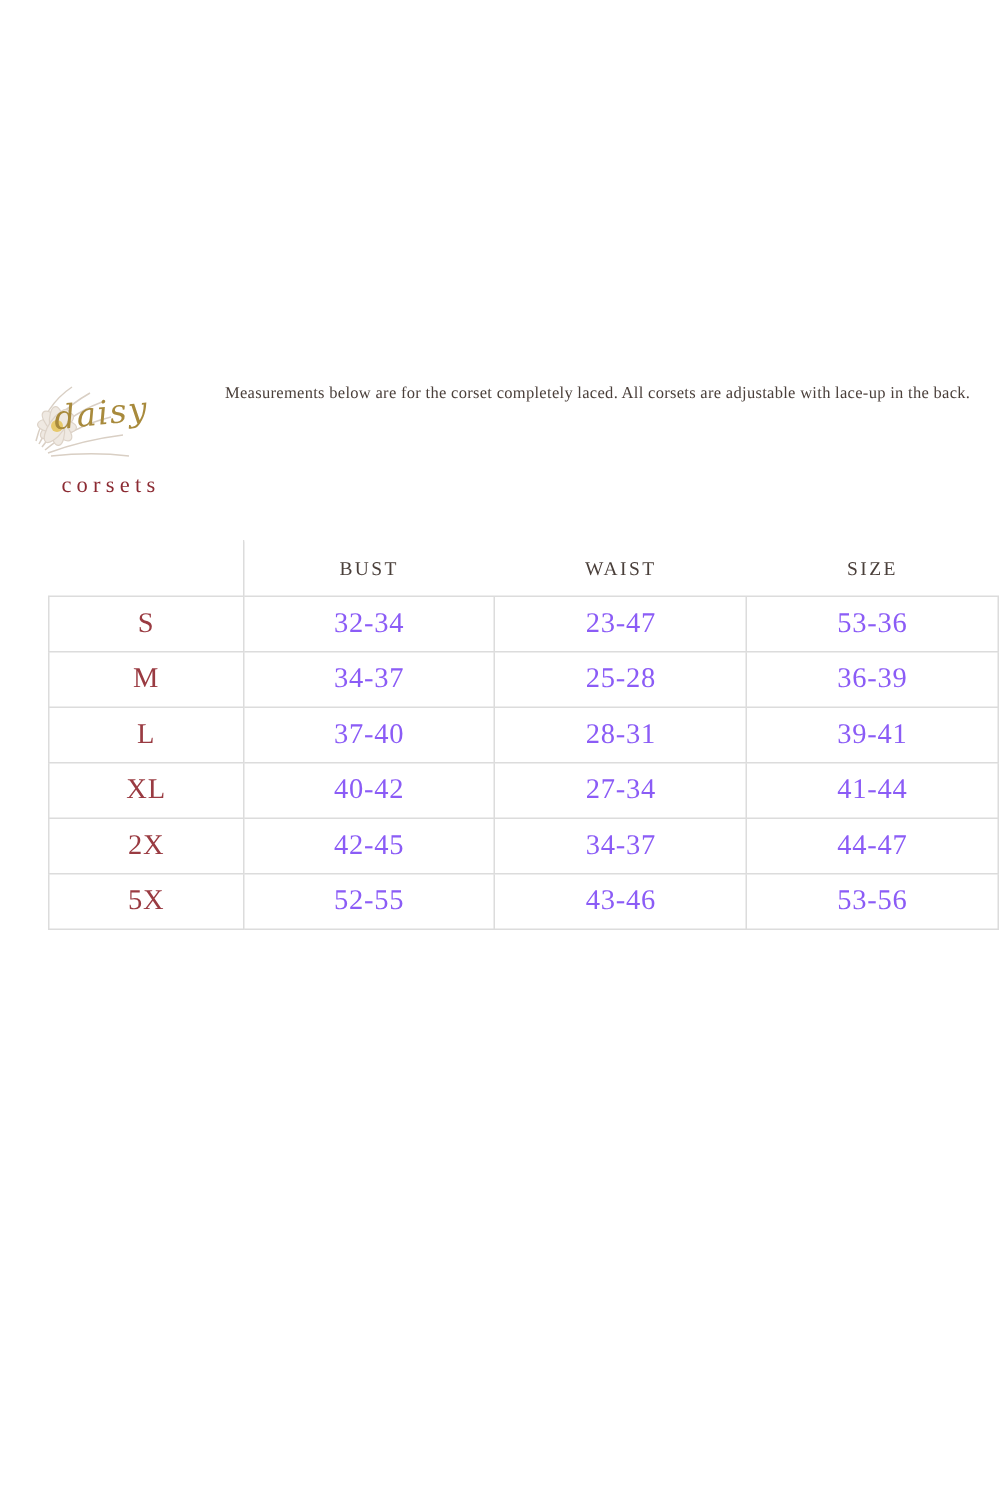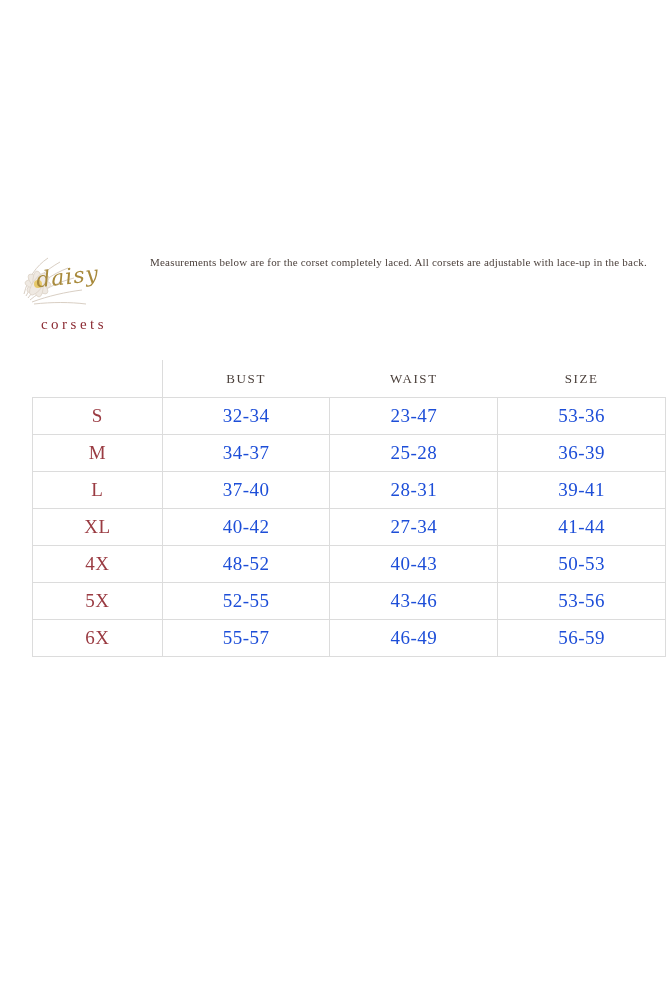--- a/index.html
+++ b/index.html
@@ -141,21 +141,21 @@
   td.size-label {
     font-family: "Liberation Serif", serif;
     font-size: 19px;
     color: #9a3b42;
     letter-spacing: 0.5px;
   }
 
   td.measure {
     font-family: "Liberation Serif", serif;
     font-size: 19px;
-    color: #1d4ed8;
+    color: #8b5cf6;
     letter-spacing: 0.5px;
   }
 </style>
 </head>
 <body>
 
 <div class="page">
 
   <div class="header">
 
@@ -225,34 +225,28 @@
           <td class="measure">28-31</td>
           <td class="measure">39-41</td>
         </tr>
         <tr>
           <td class="size-label">XL</td>
           <td class="measure">40-42</td>
           <td class="measure">27-34</td>
           <td class="measure">41-44</td>
         </tr>
         <tr>
-          <td class="size-label">4X</td>
-          <td class="measure">48-52</td>
-          <td class="measure">40-43</td>
-          <td class="measure">50-53</td>
+          <td class="size-label">2X</td>
+          <td class="measure">42-45</td>
+          <td class="measure">34-37</td>
+          <td class="measure">44-47</td>
         </tr>
         <tr>
           <td class="size-label">5X</td>
           <td class="measure">52-55</td>
           <td class="measure">43-46</td>
           <td class="measure">53-56</td>
         </tr>
-        <tr>
-          <td class="size-label">6X</td>
-          <td class="measure">55-57</td>
-          <td class="measure">46-49</td>
-          <td class="measure">56-59</td>
-        </tr>
       </tbody>
     </table>
   </div>
 
 </div>
 
 </body></html>

